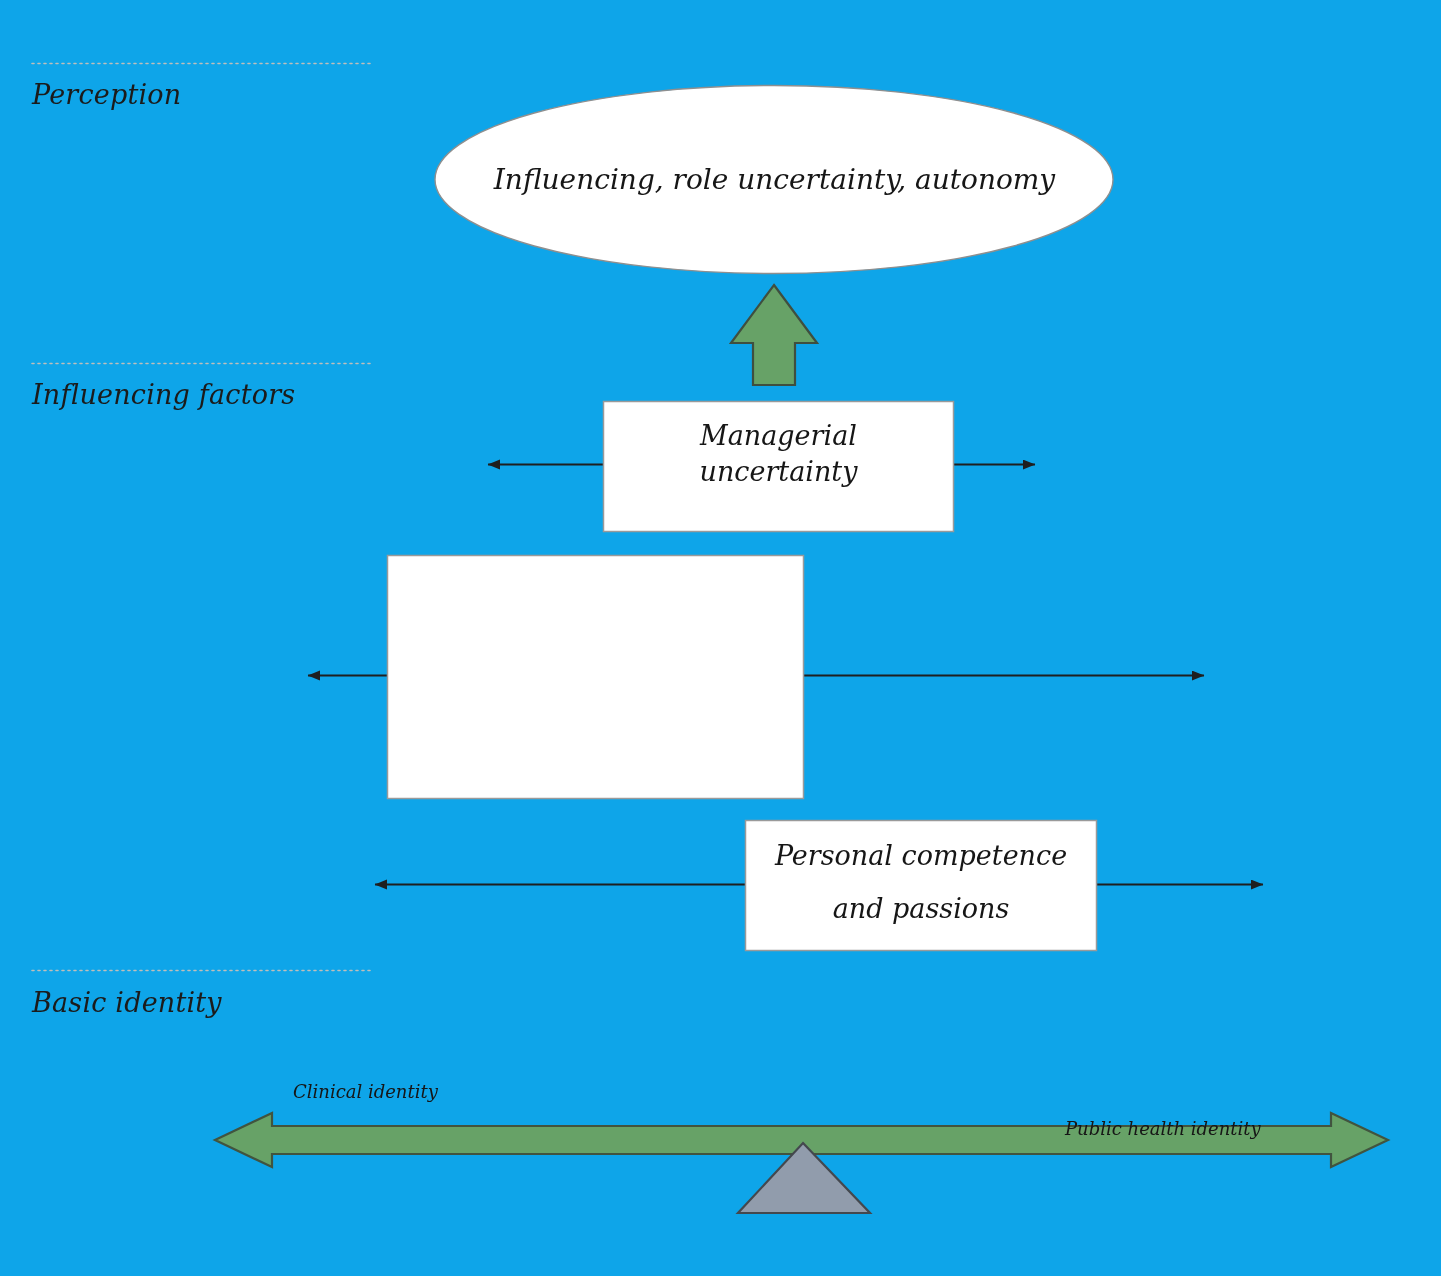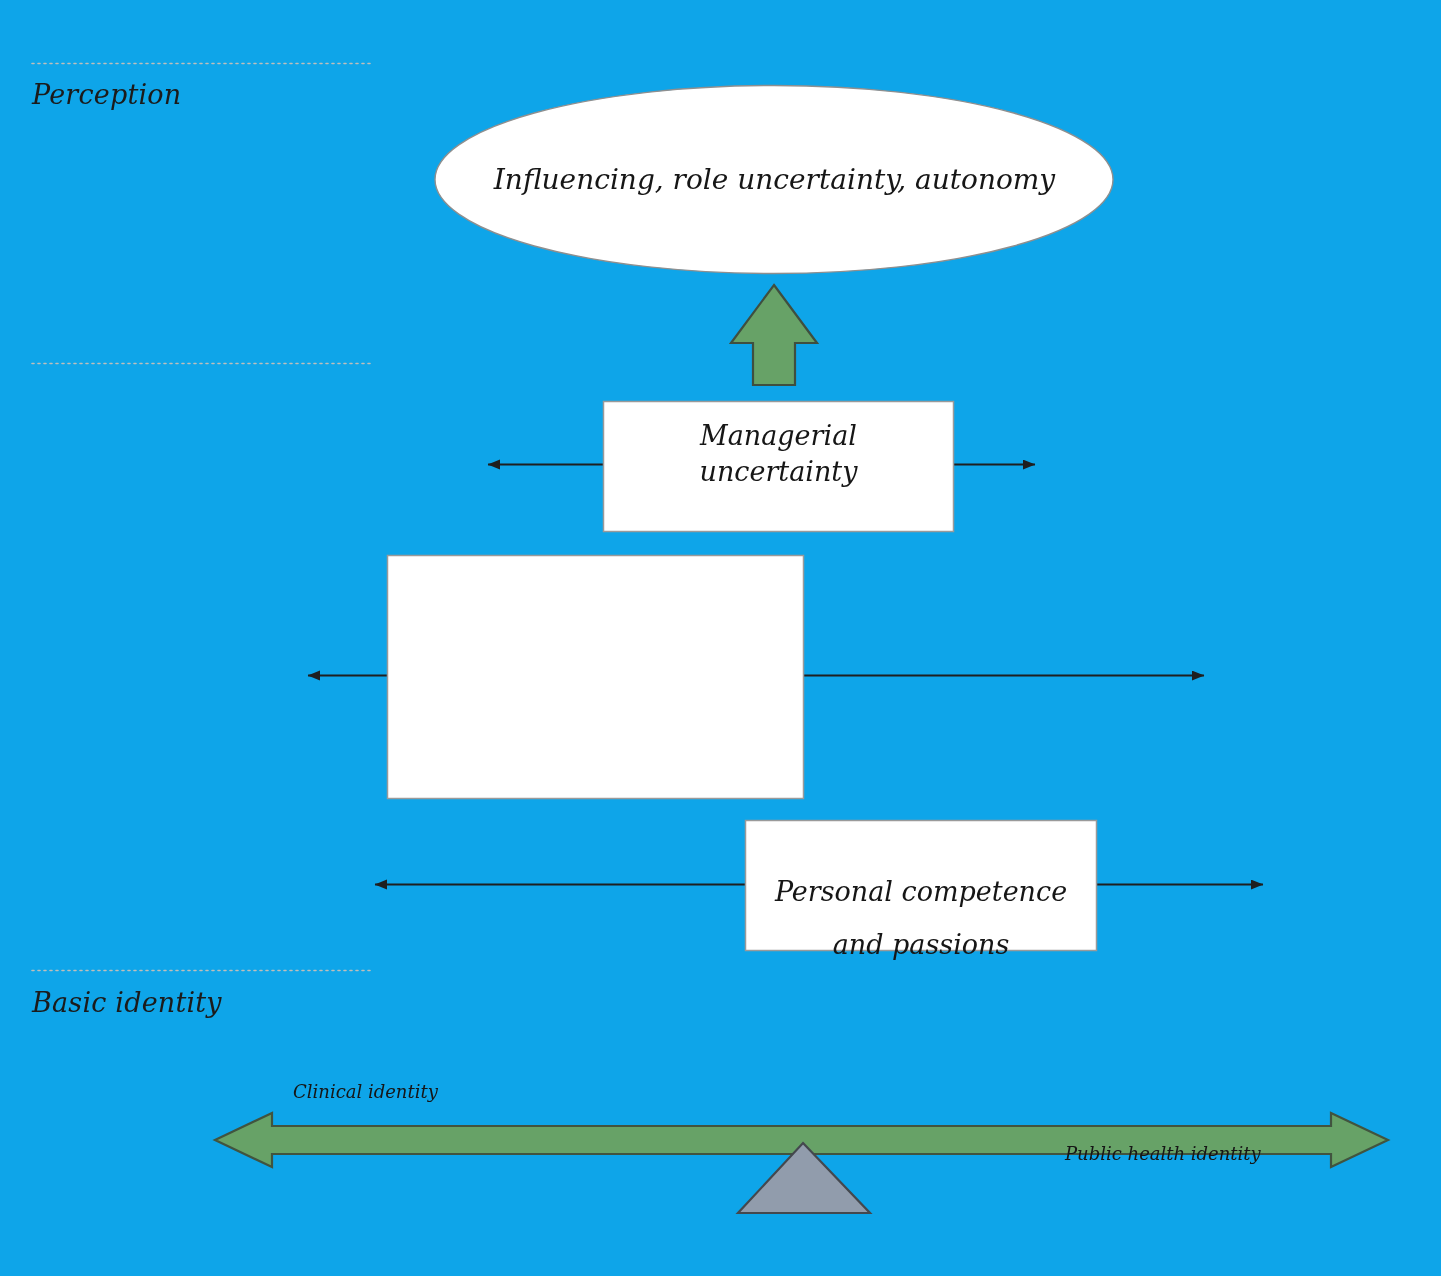--- a/index.html
+++ b/index.html
@@ -54,33 +54,33 @@
   }
   #managerial-text {
     left: 603px; top: 401px; width: 351px; height: 105px;
     font-size: 27px; line-height: 36px;
   }
   #organisational-text {
     left: 387px; top: 556px; width: 417px; height: 243px;
     font-size: 27px; line-height: 45px;
   }
   #personal-text {
-    left: 745px; top: 852px; width: 352px; height: 131px;
+    left: 745px; top: 816px; width: 352px; height: 131px;
     font-size: 27px; line-height: 37px; gap: 16px;
   }
   
   .scale-label {
     position: absolute;
     font-style: italic;
     font-size: 18px;
     color: #161616;
     white-space: nowrap;
   }
   #clinical-identity-label { left: 293px; top: 1081px; }
-  #public-health-identity-label { left: 1065px; top: 1143px; }
+  #public-health-identity-label { left: 1065px; top: 1118px; }
 </style>
 </head>
 <body>
 
 <div id="canvas">
 
   <svg id="diagram-svg" viewBox="0 0 1441 1276">
     <defs>
       <marker id="arrowhead-right" markerWidth="13" markerHeight="13" refX="12.2" refY="5" orient="auto" markerUnits="userSpaceOnUse">
         <path d="M0,0 L12.5,5 L0,10 z" fill="#1f1f1f"></path>
@@ -109,20 +109,21 @@
     <line x1="745" y1="884.5" x2="375" y2="884.5" stroke="#1f1f1f" stroke-width="1.8" marker-end="url(#arrowhead-right)"></line>
     <line x1="1096" y1="884.5" x2="1263" y2="884.5" stroke="#1f1f1f" stroke-width="1.8" marker-end="url(#arrowhead-right)"></line>
     <rect x="745.5" y="820.5" width="351" height="130" fill="#ffffff" stroke="#9a9a9a" stroke-width="1.5"></rect>
 
     <polygon points="215,1140 272,1113 272,1126 1331,1126 1331,1113 1388,1140 1331,1167 1331,1154 272,1154 272,1167" fill="#67a267" stroke="#41543f" stroke-width="2.2" stroke-linejoin="miter"></polygon>
 
     <polygon points="803,1143 870,1213 738,1213" fill="#919cac" stroke="#44484e" stroke-width="2.2" stroke-linejoin="miter"></polygon>
   </svg>
 
   <div class="band-label" style="left:32px; top:79px;">Perception</div>
+  <div class="band-label" style="left:32px; top:379px;">Influencing factors</div>
   <div class="band-label" style="left:32px; top:987px;">Basic identity</div>
 
   <div class="box-text" id="ellipse-text">
     <span class="line">Influencing, role uncertainty, autonomy</span>
   </div>
 
   <div class="box-text" id="managerial-text">
     <span class="line">Managerial</span>
     <span class="line">uncertainty</span>
   </div>

